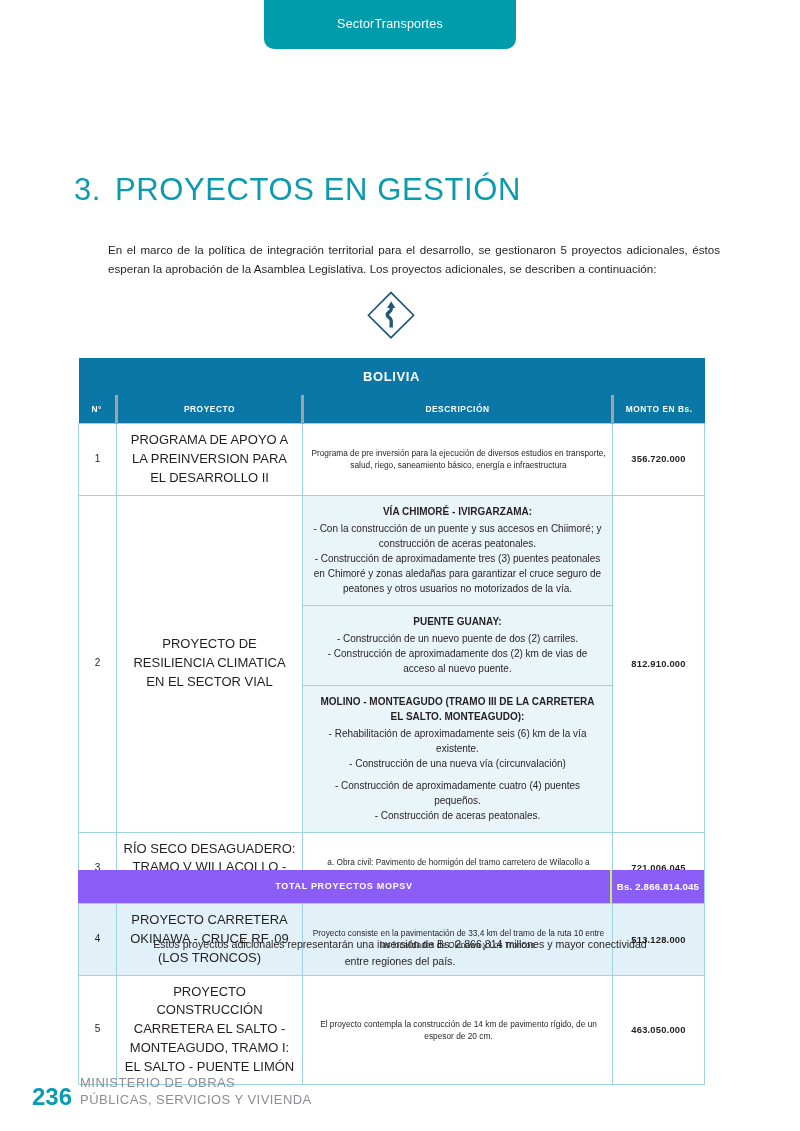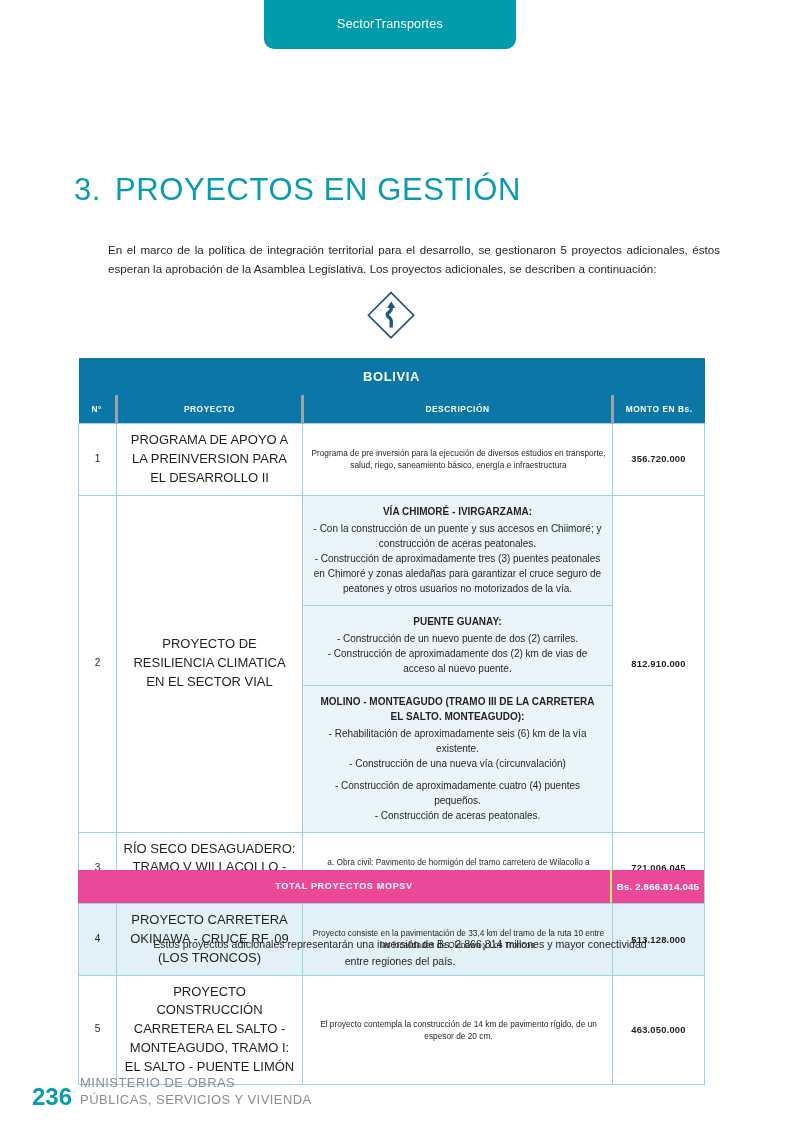--- a/index.html
+++ b/index.html
@@ -133,21 +133,21 @@
   .sub-title { font-weight: bold; display: block; margin-bottom: 2px; }
   .sub-line { display: block; }
   .sub-gap { display: block; height: 7px; }
 
   
   .total-bar {
     position: absolute;
     left: 78px;
     width: 626px;
     display: flex;
-    background: #ec4899;
+    background: #8b5cf6;
   }
   .total-label {
     flex: 1;
     color: #ffffff;
     font-weight: bold;
     font-size: 9px;
     letter-spacing: .7px;
     text-align: center;
     padding: 11px 0;
   }

